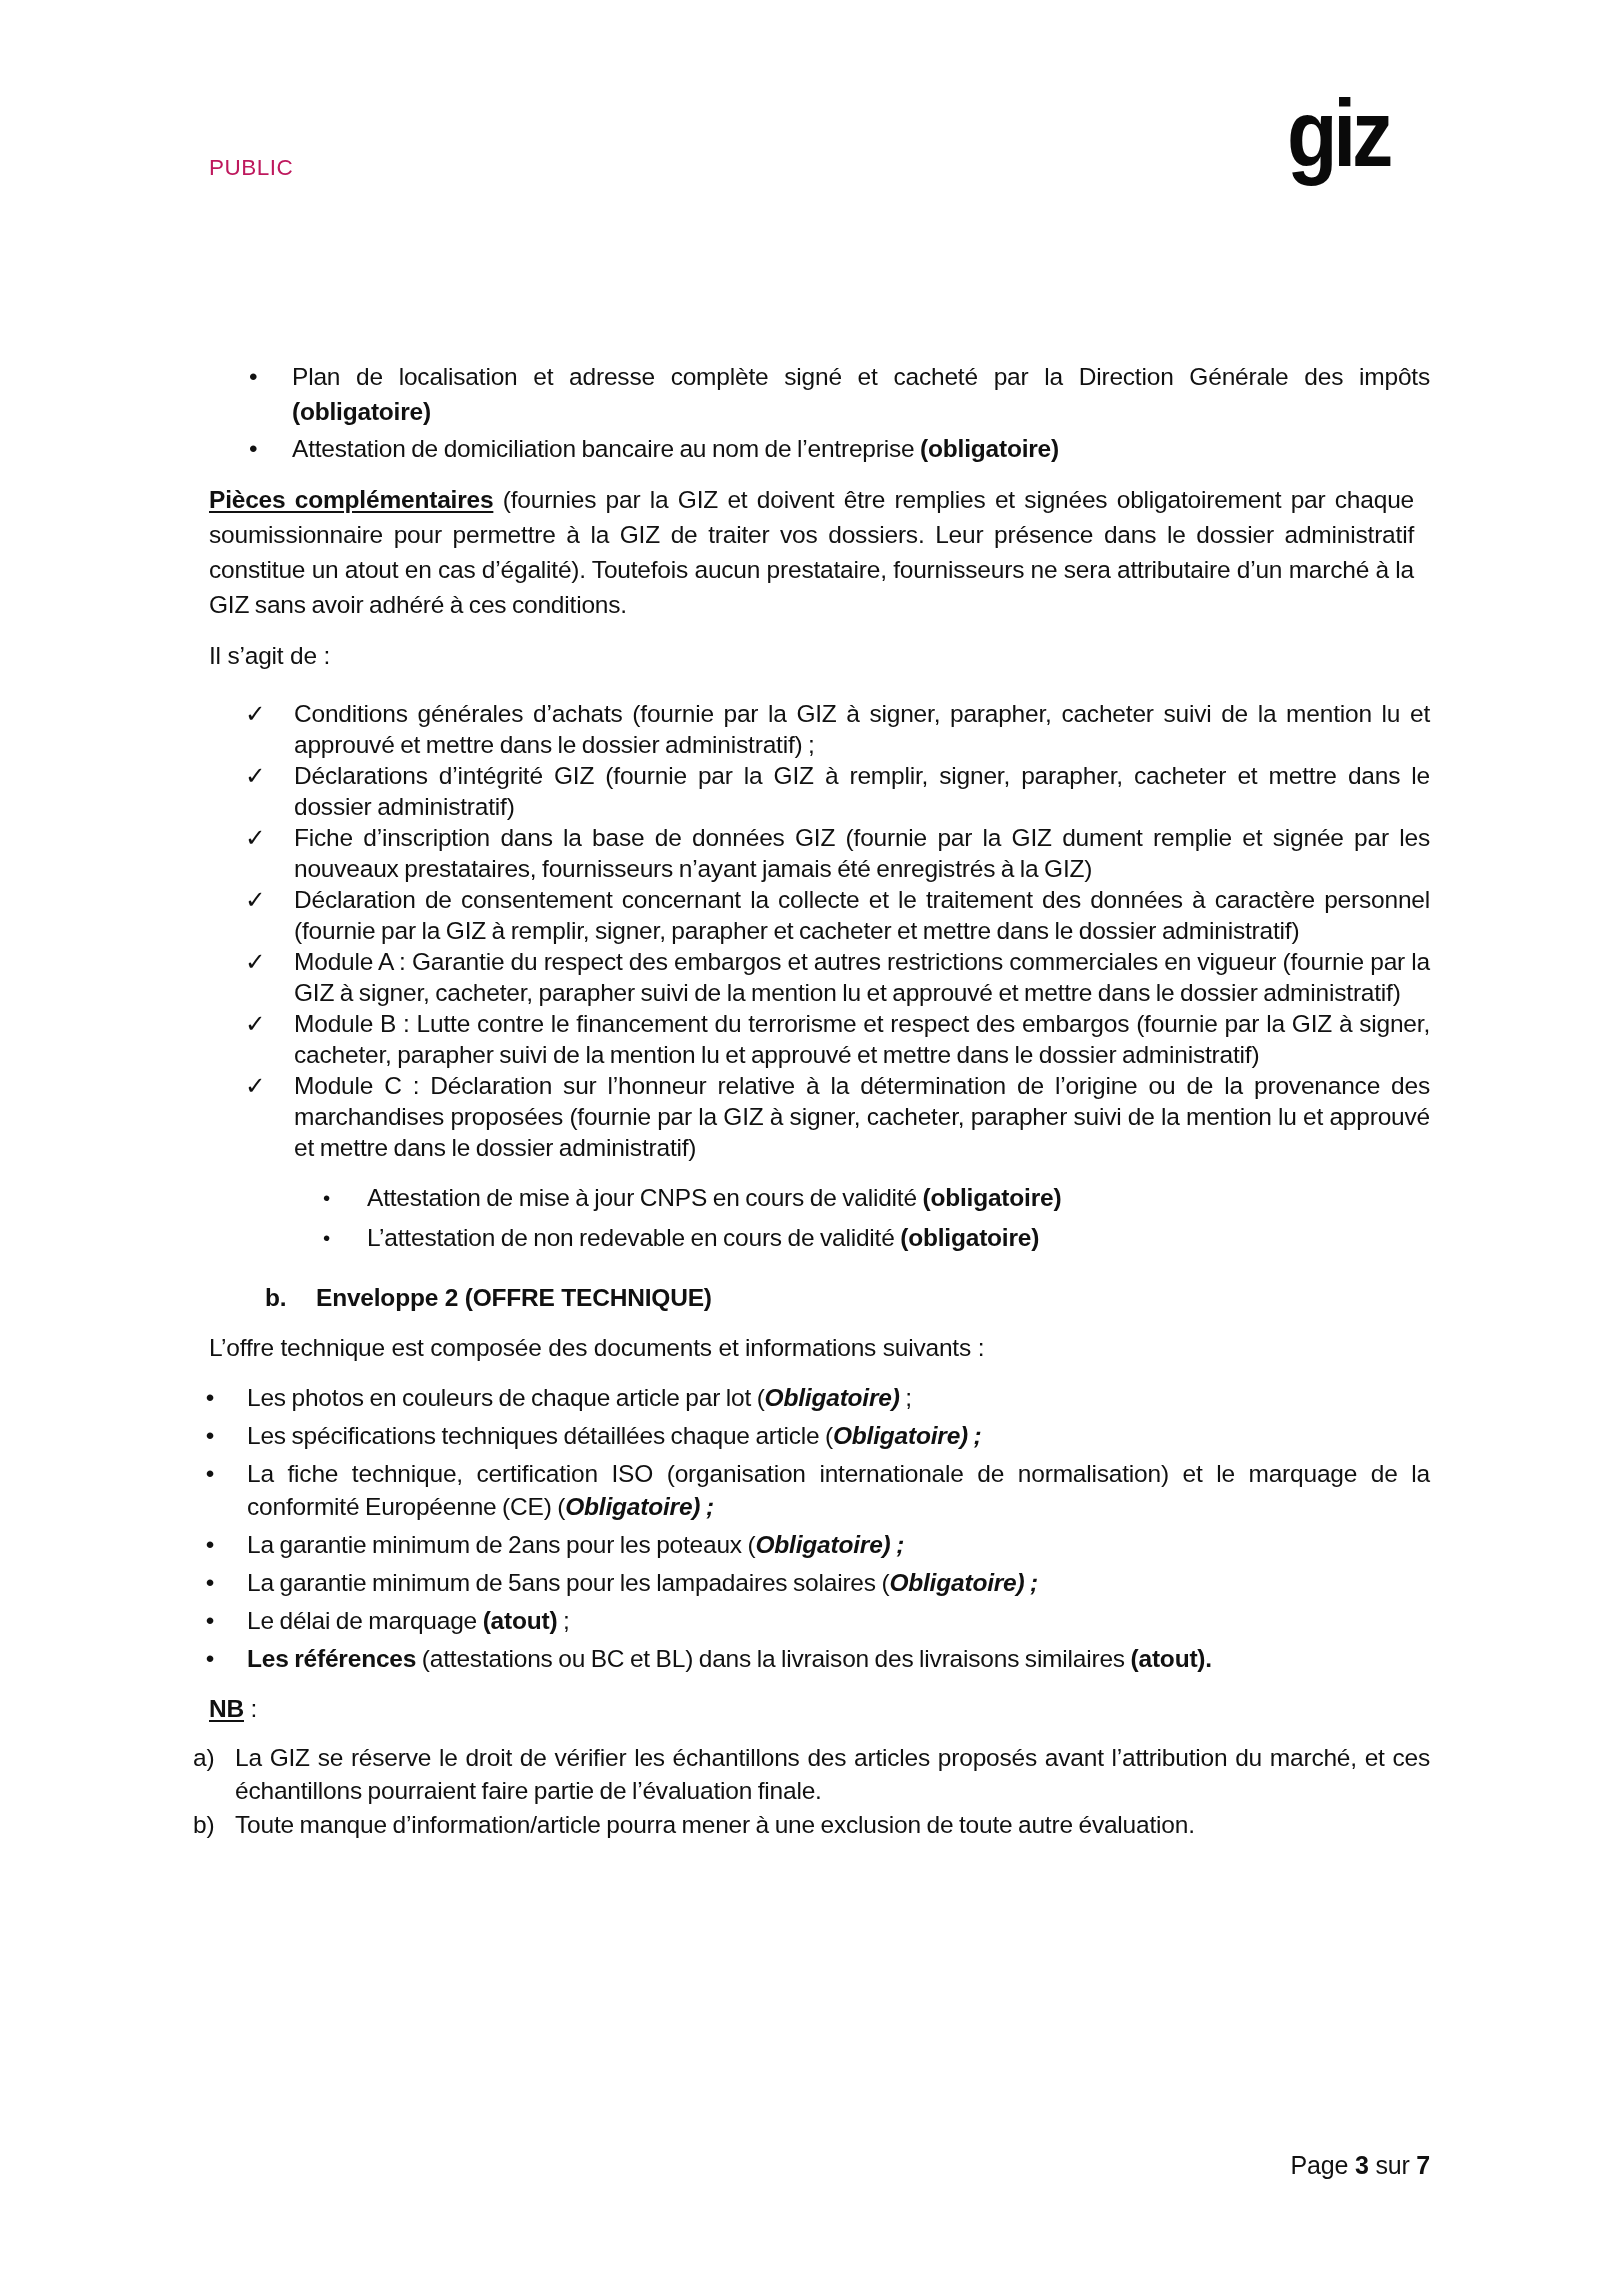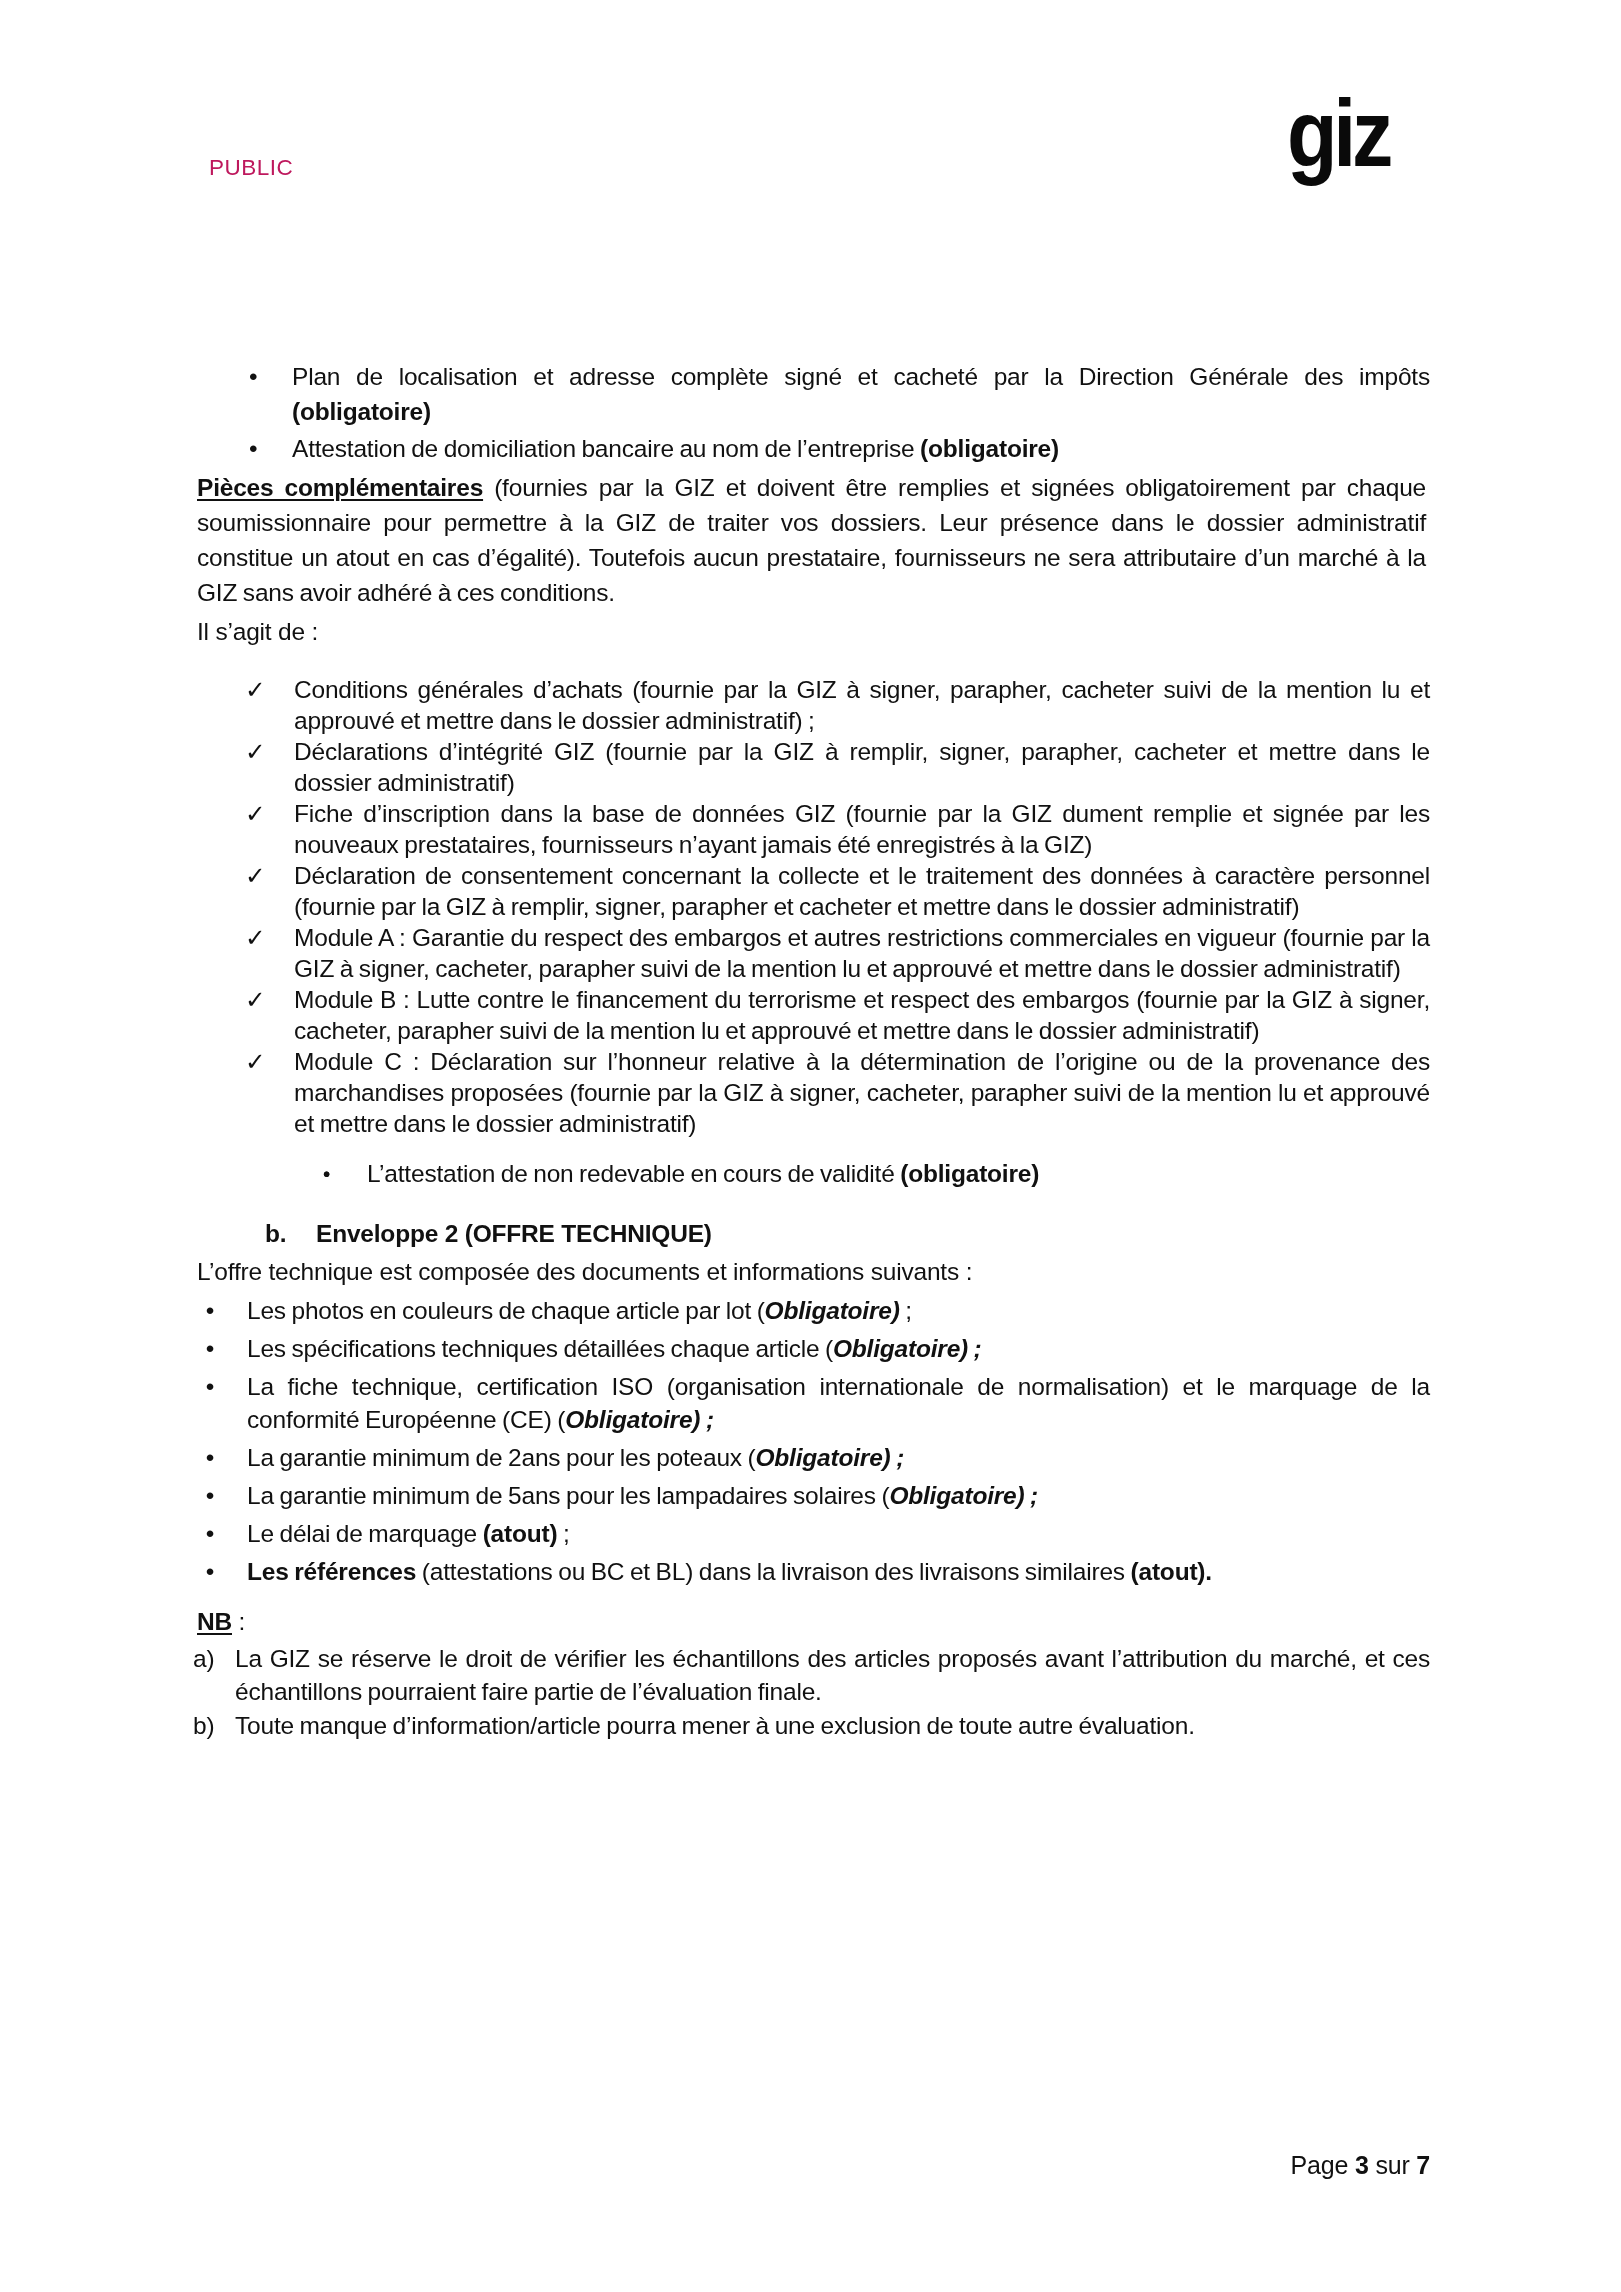--- a/index.html
+++ b/index.html
@@ -22,21 +22,21 @@
   .logo {
     position:absolute; left:1287px; top:82px;
     font-size:94px; font-weight:700; letter-spacing:-4.9px;
     transform:scaleX(0.88); transform-origin:left top;
     color:#0a0a0a; line-height:1.1;
   }
   
   .content {
     position:absolute; left:193px; top:345px; width:1237px;
   }
-  .content p { margin:4px; }
+  .content p { margin:16px; }
   ul { list-style:none; margin:0; padding:0; }
   li { position:relative; }
   .li-text { display:block; text-align:justify; word-spacing:-1px; }
   .marker { position:absolute; top:0; }
 
   .s-r  { font-weight:normal; font-style:normal; }
   .s-b  { font-weight:bold; }
   .s-bi { font-weight:bold; font-style:italic; }
   .s-bu { font-weight:bold; text-decoration:underline; text-decoration-thickness:2px; text-underline-offset:2.9px; }
 
@@ -142,20 +142,21 @@
       <li>
         <span class="marker">✓</span>
         <span class="li-text"><span class="s-r">Module C : Déclaration sur l’honneur relative à la détermination de l’origine ou de la provenance des marchandises proposées (fournie par la GIZ à signer, cacheter, parapher suivi de la mention lu et approuvé et mettre dans le dossier administratif)</span></span>
       </li>
     </ul>
 
 
     <ul class="originals">
       <li>
         <span class="marker">•</span>
+        <span class="li-text"><span class="s-r">Attestation de mise à jour CNPS en cours de validité </span><span class="s-b">(obligatoire)</span></span>
       </li>
       <li>
         <span class="marker">•</span>
         <span class="li-text"><span class="s-r">L’attestation de non redevable en cours de validité </span><span class="s-b">(obligatoire)</span></span>
       </li>
     </ul>
 
     <div class="env2">
       <span class="letter">b.</span><span class="title">Enveloppe 2 (OFFRE TECHNIQUE)</span>
     </div>

